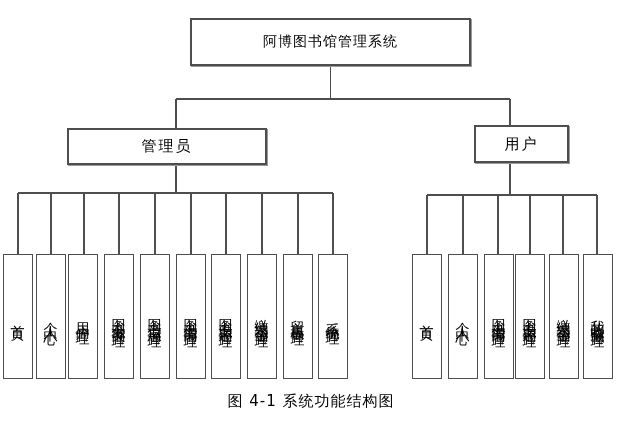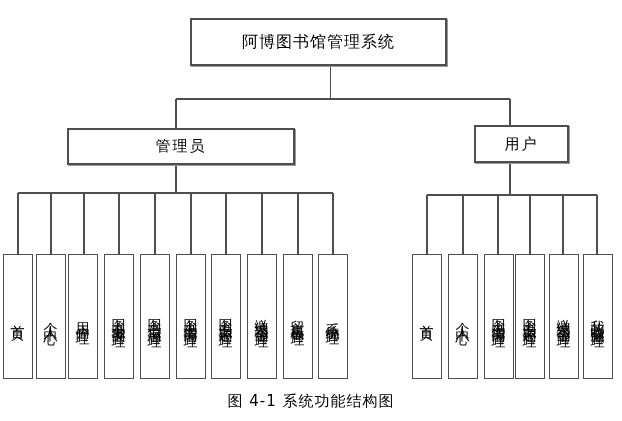--- a/index.html
+++ b/index.html
@@ -17,22 +17,22 @@
     position: absolute;
     box-sizing: border-box;
     background: #ffffff;
     border: 2px solid #4e4e4e;
     display: flex;
     align-items: center;
     justify-content: center;
     text-align: center;
   }
   .node.big { box-shadow: 1px 1px 0 #9a9a9a; }
-  .root-node  { left: 190px; top: 18px;  width: 257px; height: 48px; font-size: 16px; letter-spacing: 1px; }
-  .branch-admin { left: 67px;  top: 128px; width: 228px; height: 37px; font-size: 15px; letter-spacing: 2px; }
+  .root-node  { left: 190px; top: 18px;  width: 281px; height: 48px; font-size: 14px; letter-spacing: 1px; }
+  .branch-admin { left: 67px;  top: 128px; width: 200px; height: 37px; font-size: 15px; letter-spacing: 2px; }
   .branch-user  { left: 474px; top: 125px; width: 95px;  height: 38px; font-size: 15px; letter-spacing: 2px; }
   .leaf {
     top: 254px;
     width: 30px;
     height: 125px;
     writing-mode: vertical-rl;
     text-orientation: upright;
     font-size: 14px;
     letter-spacing: 3px;
     line-height: 1;

